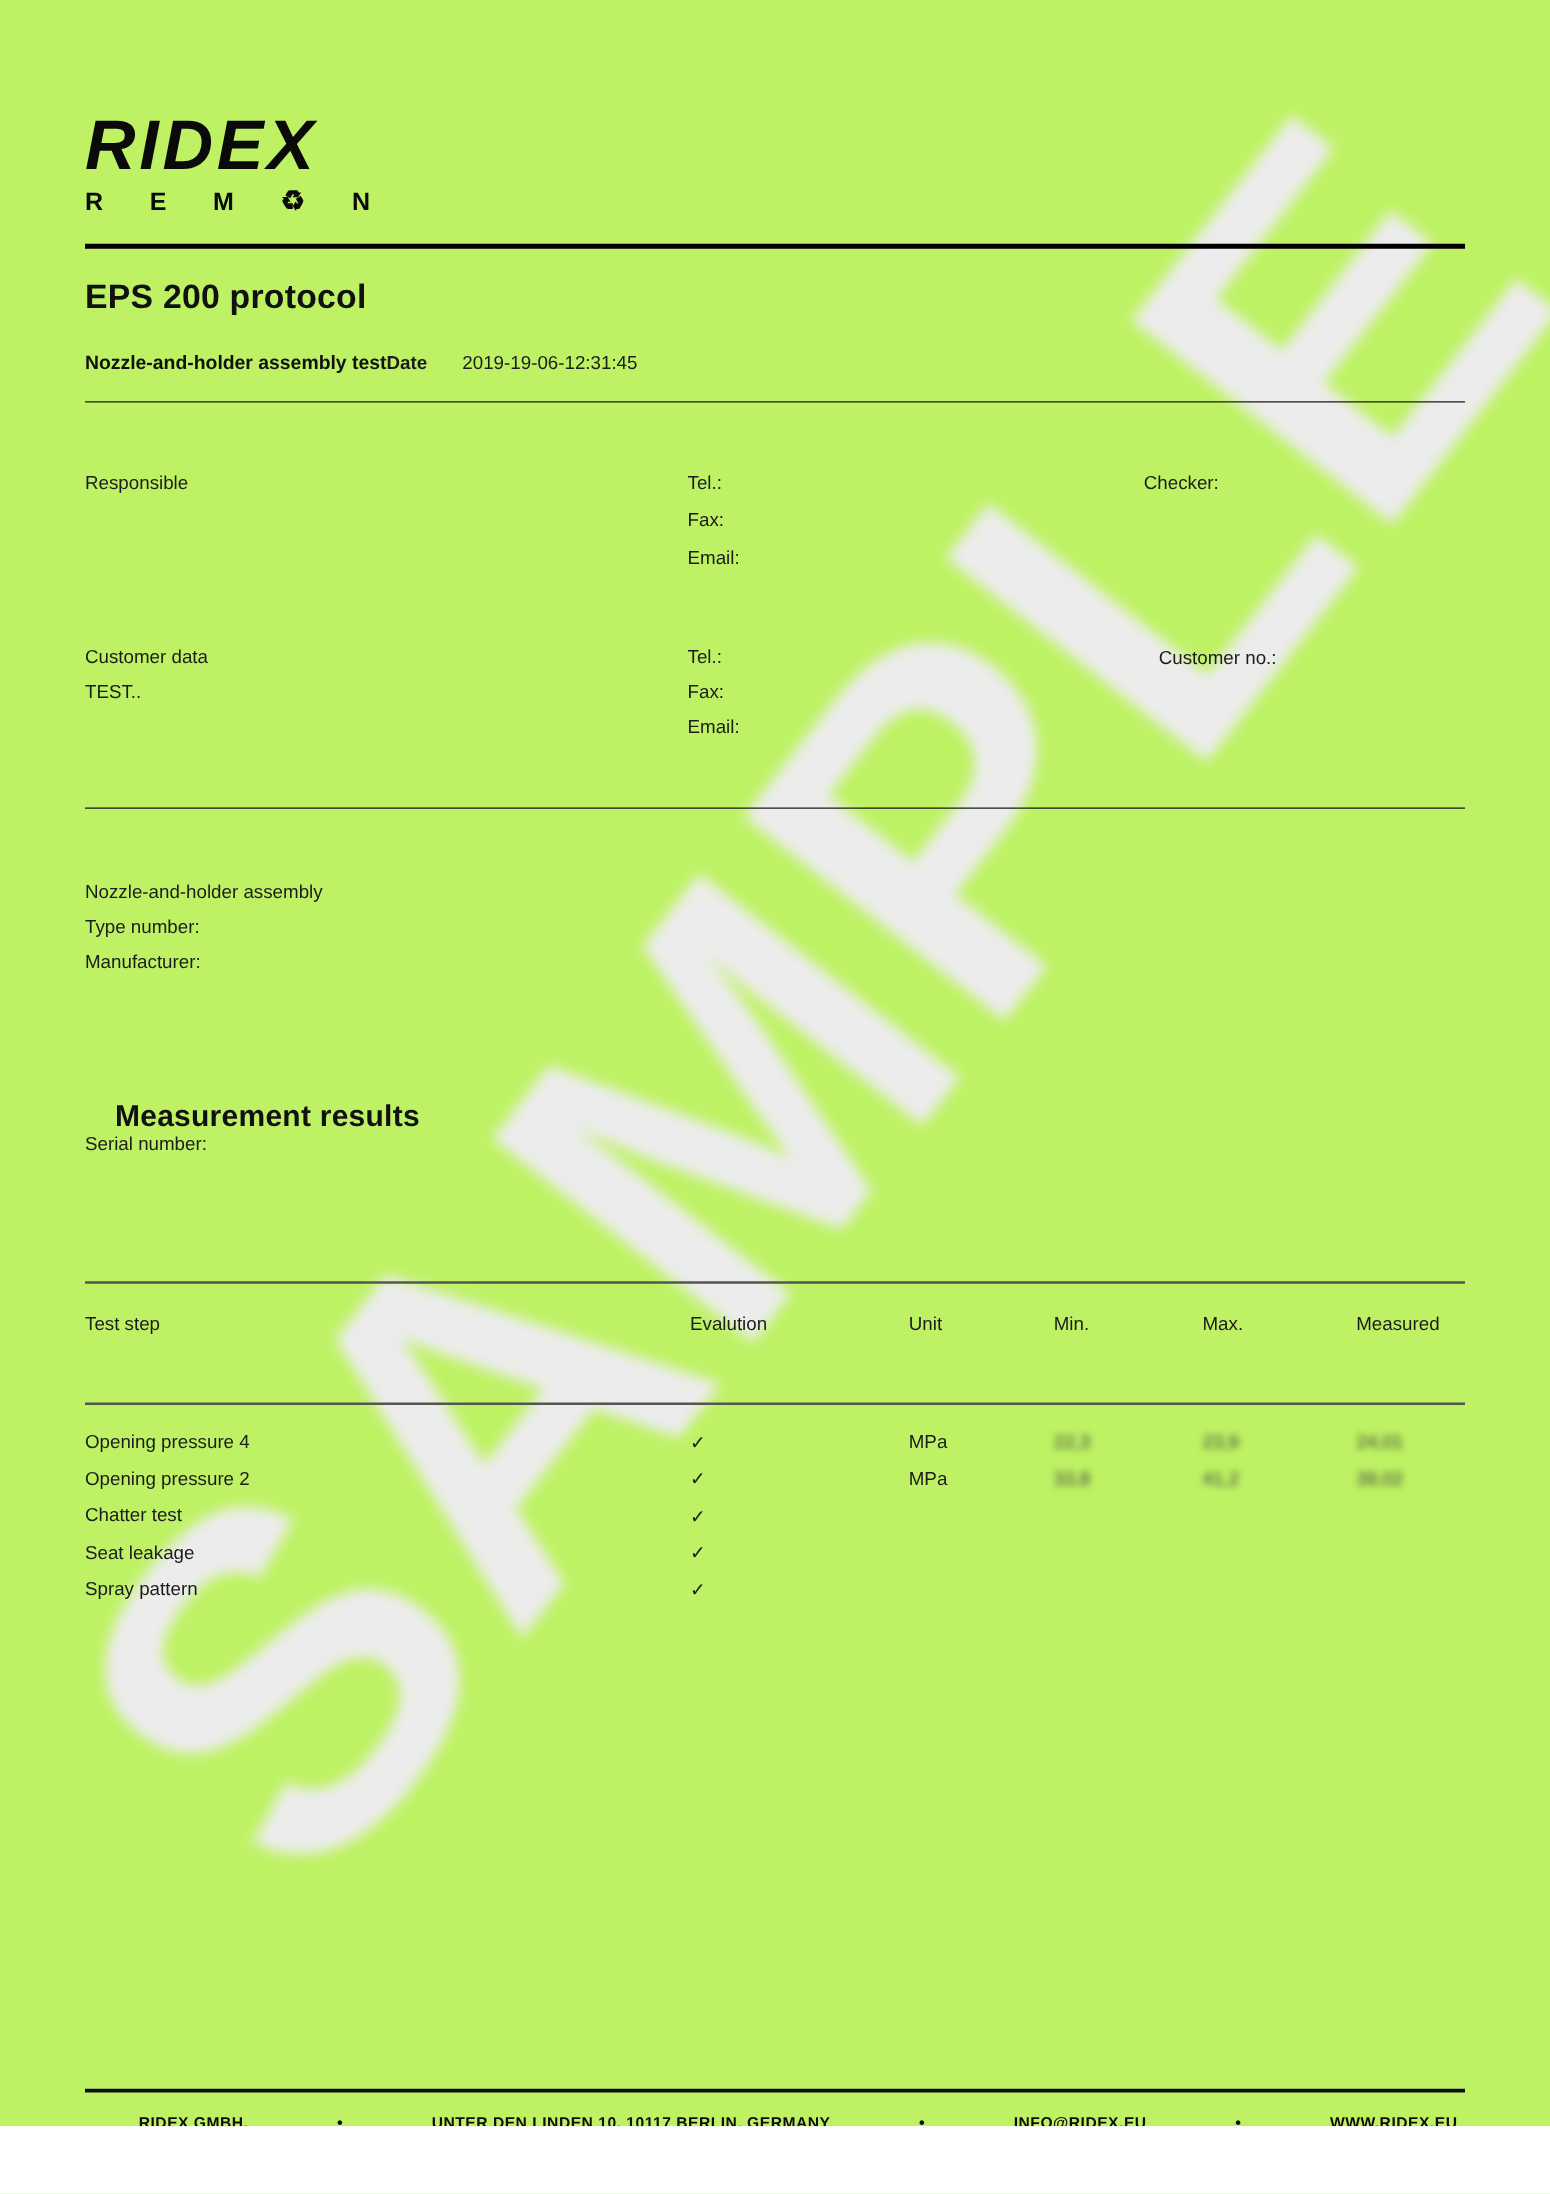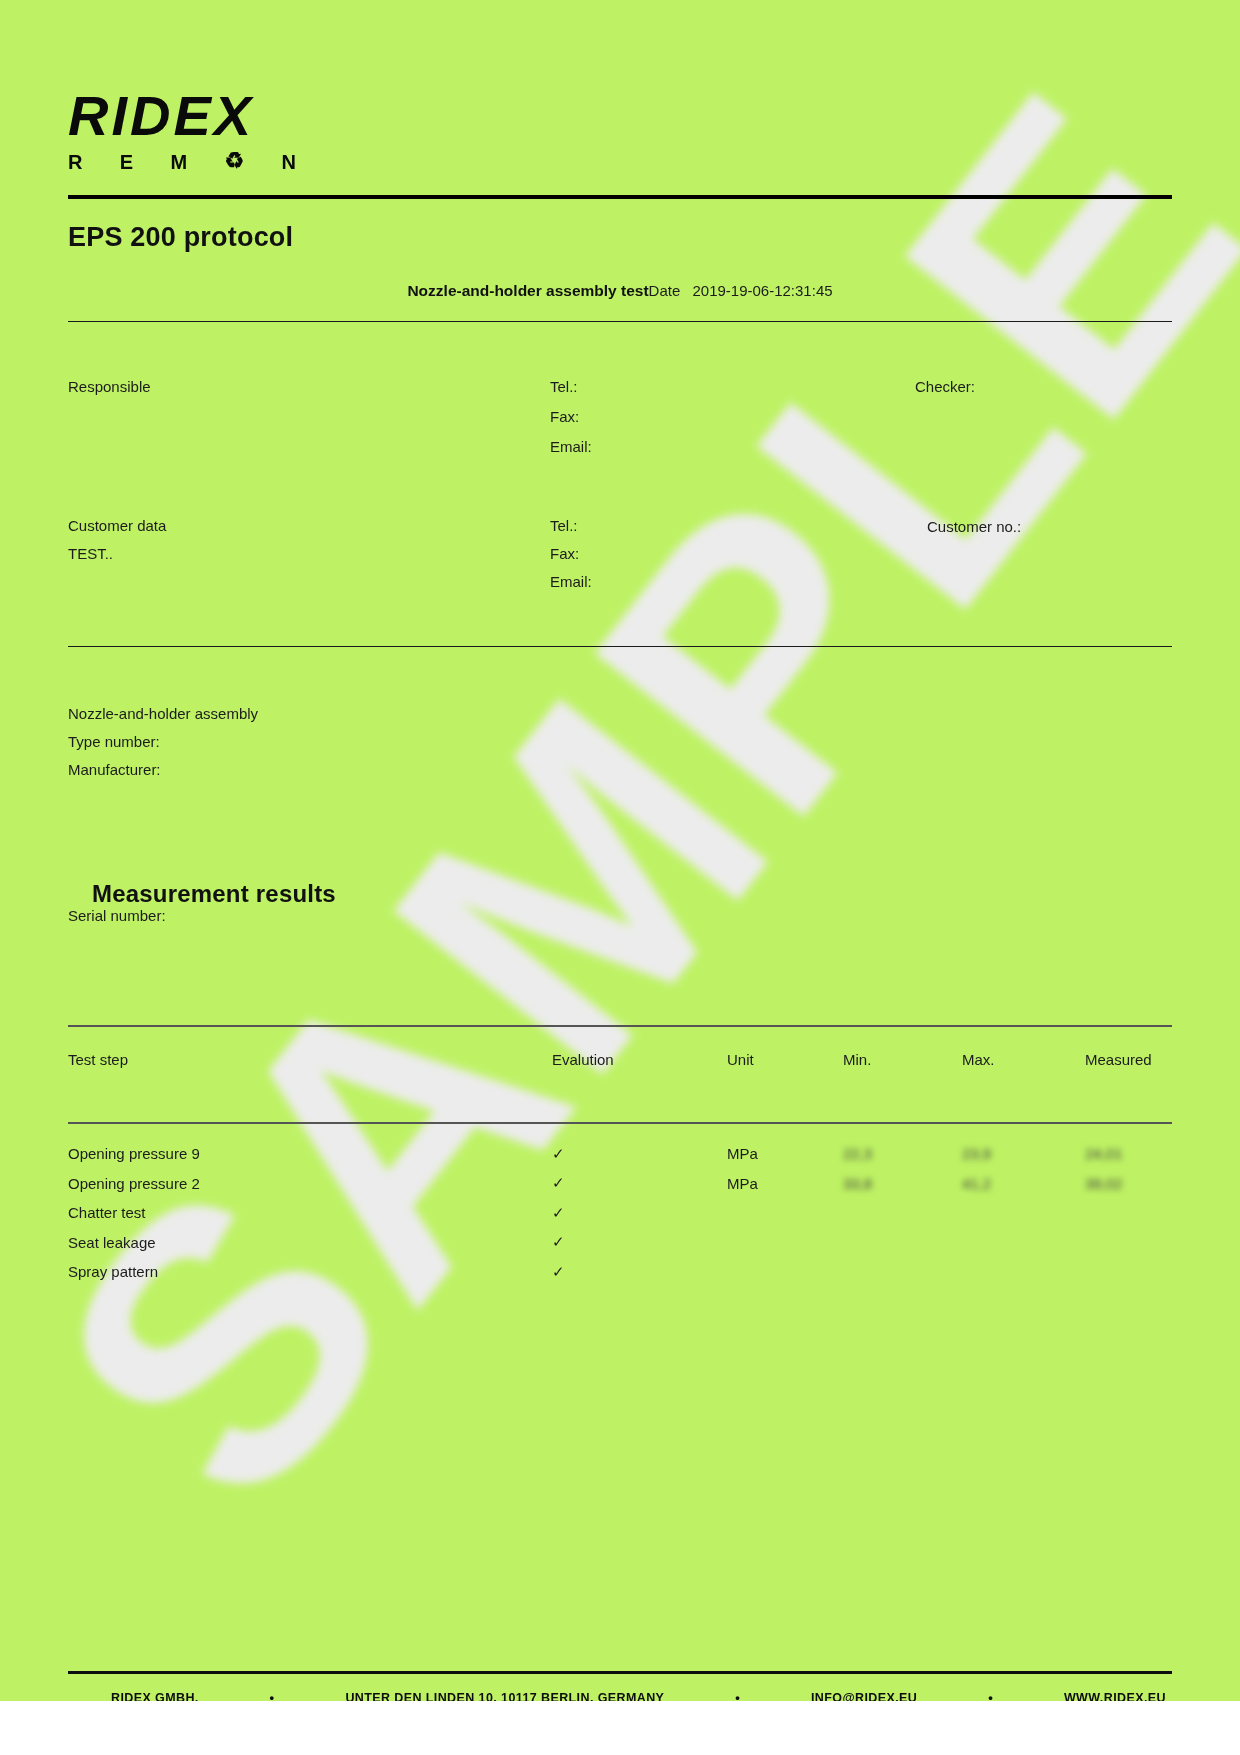--- a/index.html
+++ b/index.html
@@ -26,24 +26,24 @@
 
   
   .rule { position:absolute; left:68px; width:1104px; }
   .rule-thick { height:4px; background:#000; }
   .rule-thin  { height:1px; background:#1a1a1a; }
   .rule-table { height:2px; background:#555; }
   .rule-footer{ height:3px; background:#0d0d0d; }
 
   
   .doc-title { position:absolute; left:68px; top:222px; font-size:27px; font-weight:bold; color:#111; letter-spacing:0.2px; }
-  .doc-subtitle-row { position:absolute; left:68px; right:68px; top:282px; display:flex; justify-content:center; align-items:baseline; }
+  .doc-subtitle-row { position:absolute; left:68px; right:68px; top:282px; display:flex; justify-content:flex-start; align-items:baseline; }
   .doc-subtitle { font-size:15.5px; font-weight:bold; color:#111; }
   .date-wrap { font-size:15px; color:#1c1c1c; }
-  .date-wrap .date-label { margin-right:8px; }
+  .date-wrap .date-label { margin-right:24px;font-weight:bold; }
 
   
   .lbl { font-size:15px; line-height:20px; }
   .stack div { font-size:15px; line-height:30px; }
   .stack2 div { font-size:15px; line-height:28px; }
 
   
   .section-heading { position:absolute; left:68px; top:880px; font-size:24px; font-weight:bold; color:#111; letter-spacing:0.2px;margin-left:24px; }
 
   
@@ -132,21 +132,21 @@
       <span>Unit</span>
       <span>Min.</span>
       <span>Max.</span>
       <span>Measured</span>
     </div>
 
     <div class="rule rule-table" style="top:1122px;"></div>
 
     <div class="tbl-rows" style="top:1139px;">
       <div class="tbl-row">
-        <span>Opening pressure 9</span>
+        <span>Opening pressure 4</span>
         <span>✓</span>
         <span>MPa</span>
         <span class="blur">22,3</span>
         <span class="blur">23,9</span>
         <span class="blur">24,01</span>
       </div>
       <div class="tbl-row">
         <span>Opening pressure 2</span>
         <span>✓</span>
         <span>MPa</span>

